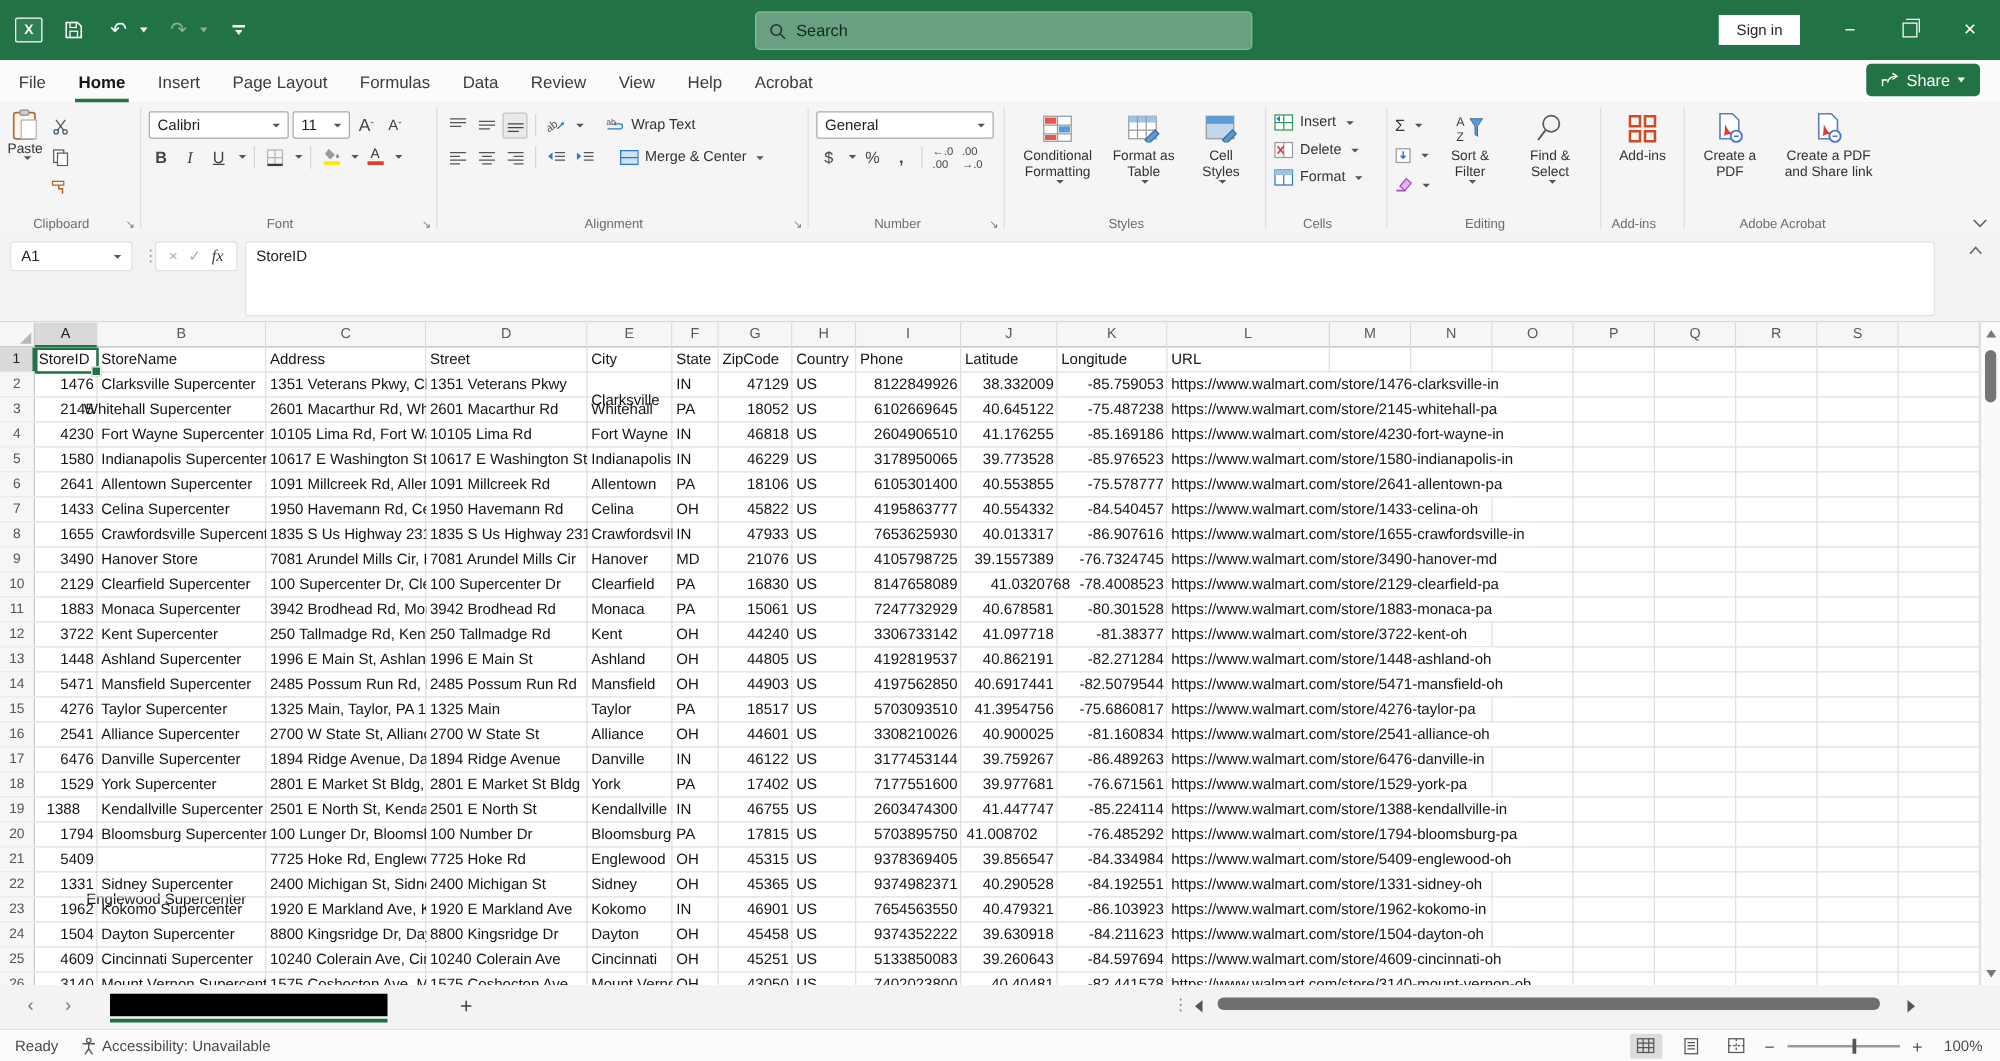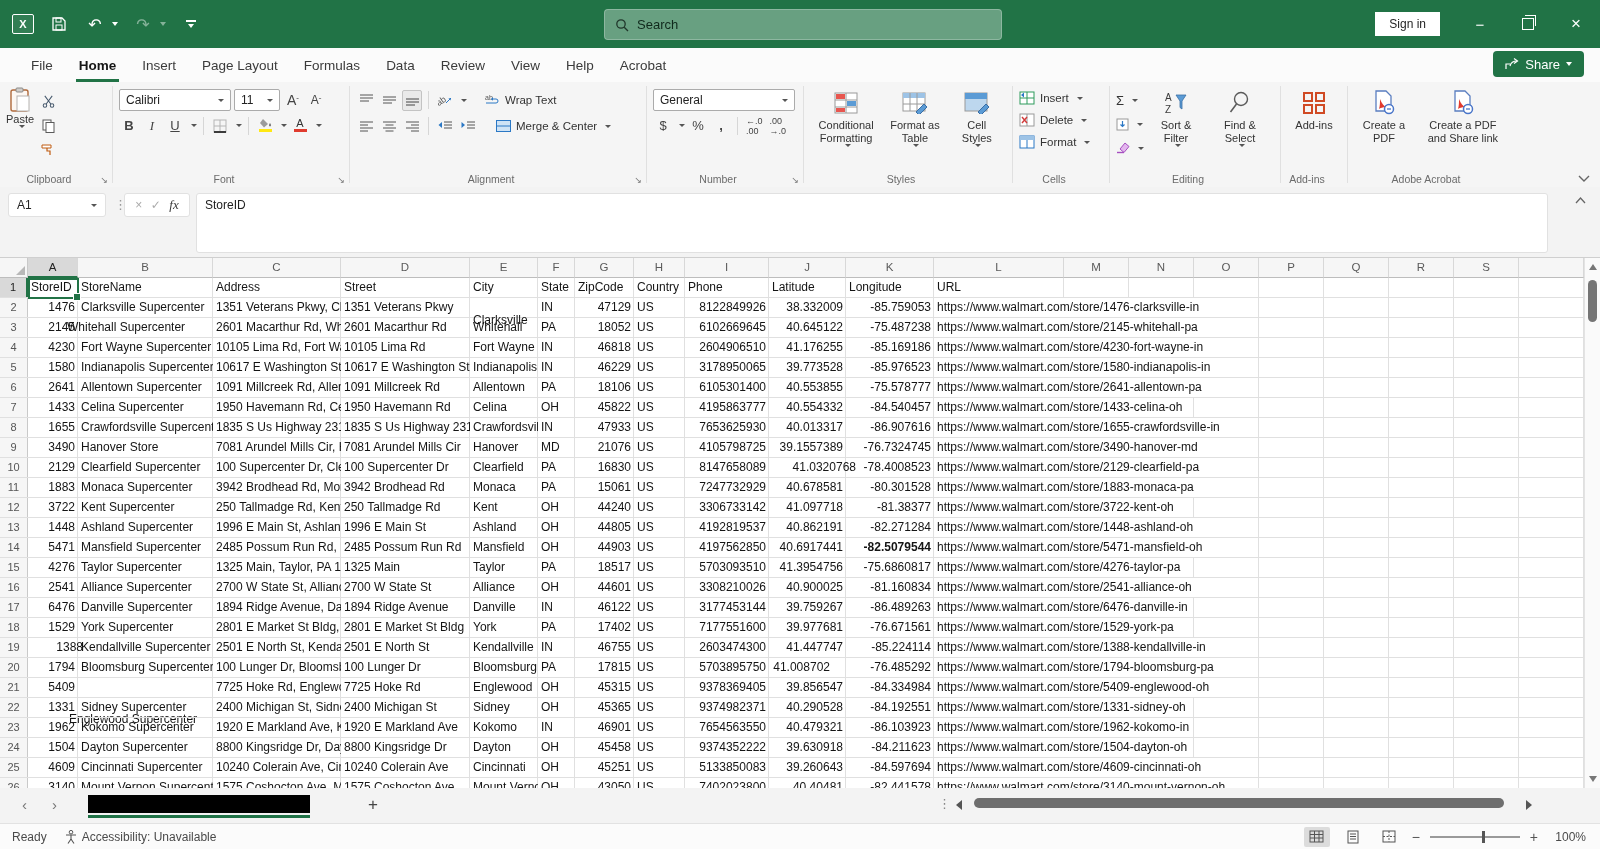--- a/index.html
+++ b/index.html
@@ -15,21 +15,21 @@
   .xl-logo{width:20px;height:18px;border:1.6px solid #fff;border-radius:2px;display:flex;align-items:center;justify-content:center;font-weight:bold;font-size:11px;color:#fff;background:rgba(255,255,255,.08);}
   .searchbox{position:absolute;left:604px;top:9px;width:376px;height:29px;background:rgba(255,255,255,.32);border:1px solid rgba(255,255,255,.25);border-radius:4px;display:flex;align-items:center;padding:0 10px;gap:8px;color:#10291c;font-size:13px;}
   .tb-right{position:absolute;right:0;top:0;height:48px;display:flex;align-items:center;}
   .signin{background:#fff;color:#262626;font-size:12px;border:none;padding:5px 14px;margin-right:16px;cursor:pointer;}
   .winbtn{width:48px;height:48px;display:flex;align-items:center;justify-content:center;color:#fff;font-size:15px;}
   .restore-glyph{width:10px;height:10px;border:1px solid #fff;position:relative;background:transparent;}
   .restore-glyph:before{content:"";position:absolute;left:2px;top:-4px;width:10px;height:10px;border:1px solid #fff;border-left:none;border-bottom:none;}
 
   
   .menubar{position:absolute;left:0;top:48px;width:1600px;height:34px;background:#fbfbfb;border-bottom:1px solid #e4e4e4;display:flex;align-items:center;}
-  .tabs{display:flex;align-items:stretch;height:34px;padding-left:18px;}
+  .tabs{display:flex;align-items:stretch;height:34px;padding-left:2px;}
   .mtab{padding:0 13px;display:flex;align-items:center;font-size:13.5px;color:#3b3b3b;cursor:pointer;position:relative;}
   .mtab.active{font-weight:bold;color:#161616;}
   .mtab.active:after{content:"";position:absolute;left:10px;right:10px;bottom:0;height:3px;background:#217346;}
   .share-btn{position:absolute;right:16px;top:3px;height:26px;background:#217346;color:#fff;border-radius:4px;display:flex;align-items:center;gap:6px;padding:0 12px;font-size:13px;cursor:pointer;}
   .share-chev{width:0;height:0;border-left:3.5px solid transparent;border-right:3.5px solid transparent;border-top:4px solid #fff;}
 
   
   .ribbon{position:absolute;left:0;top:82px;width:1600px;height:105px;background:#f5f5f5;border-bottom:1px solid #d8d8d8;display:flex;}
   .rgroup{position:relative;display:flex;flex-direction:column;padding:5px 6px 16px;box-sizing:border-box;}
   .rsep{width:1px;background:#e0e0e0;margin:4px 0;}
@@ -835,21 +835,21 @@
           <div class="cell num" style="left: 28px; width: 50px;">5471</div>
           <div class="cell" style="left: 78px; width: 135px;">Mansfield Supercenter</div>
           <div class="cell" style="left: 213px; width: 128px;">2485 Possum Run Rd, Mansfield, OH</div>
           <div class="cell" style="left: 341px; width: 129px;">2485 Possum Run Rd</div>
           <div class="cell" style="left: 470px; width: 68px;">Mansfield</div>
           <div class="cell" style="left: 538px; width: 37px;">OH</div>
           <div class="cell num" style="left: 575px; width: 59px;">44903</div>
           <div class="cell" style="left: 634px; width: 51px;">US</div>
           <div class="cell num" style="left: 685px; width: 84px;">4197562850</div>
           <div class="cell num" style="left: 769px; width: 77px;">40.6917441</div>
-          <div class="cell num" style="left: 846px; width: 88px; font-weight: bold;">-82.5079544</div>
+          <div class="cell num" style="left: 846px; width: 88px;">-82.5079544</div>
           <div class="cell urlcell" style="left: 934px;">https://www.walmart.com/store/5471-mansfield-oh</div>
         </div>
         <div class="grow" style="top: 280px;">
           <div class="rnum">15</div>
           <div class="cell num" style="left: 28px; width: 50px;">4276</div>
           <div class="cell" style="left: 78px; width: 135px;">Taylor Supercenter</div>
           <div class="cell" style="left: 213px; width: 128px;">1325 Main, Taylor, PA 18517</div>
           <div class="cell" style="left: 341px; width: 129px;">1325 Main</div>
           <div class="cell" style="left: 470px; width: 68px;">Taylor</div>
           <div class="cell" style="left: 538px; width: 37px;">PA</div>
@@ -900,39 +900,39 @@
           <div class="cell" style="left: 538px; width: 37px;">PA</div>
           <div class="cell num" style="left: 575px; width: 59px;">17402</div>
           <div class="cell" style="left: 634px; width: 51px;">US</div>
           <div class="cell num" style="left: 685px; width: 84px;">7177551600</div>
           <div class="cell num" style="left: 769px; width: 77px;">39.977681</div>
           <div class="cell num" style="left: 846px; width: 88px;">-76.671561</div>
           <div class="cell urlcell" style="left: 934px;">https://www.walmart.com/store/1529-york-pa</div>
         </div>
         <div class="grow" style="top: 360px;">
           <div class="rnum">19</div>
-          <div class="cell num" style="left: 36px; width: 50px;">1388</div>
+          <div class="cell num" style="left: 17px; width: 50px;">1388</div>
           <div class="cell" style="left: 78px; width: 135px;">Kendallville Supercenter</div>
           <div class="cell" style="left: 213px; width: 128px;">2501 E North St, Kendallville, IN</div>
           <div class="cell" style="left: 341px; width: 129px;">2501 E North St</div>
           <div class="cell" style="left: 470px; width: 68px;">Kendallville</div>
           <div class="cell" style="left: 538px; width: 37px;">IN</div>
           <div class="cell num" style="left: 575px; width: 59px;">46755</div>
           <div class="cell" style="left: 634px; width: 51px;">US</div>
           <div class="cell num" style="left: 685px; width: 84px;">2603474300</div>
           <div class="cell num" style="left: 769px; width: 77px;">41.447747</div>
           <div class="cell num" style="left: 846px; width: 88px;">-85.224114</div>
           <div class="cell urlcell" style="left: 934px;">https://www.walmart.com/store/1388-kendallville-in</div>
         </div>
         <div class="grow" style="top: 380px;">
           <div class="rnum">20</div>
           <div class="cell num" style="left: 28px; width: 50px;">1794</div>
           <div class="cell" style="left: 78px; width: 135px;">Bloomsburg Supercenter</div>
           <div class="cell" style="left: 213px; width: 128px;">100 Lunger Dr, Bloomsburg, PA</div>
-          <div class="cell" style="left: 341px; width: 129px;">100 Lunger Dr</div>
+          <div class="cell" style="left: 341px; width: 129px;">100 Number Dr</div>
           <div class="cell" style="left: 470px; width: 68px;">Bloomsburg</div>
           <div class="cell" style="left: 538px; width: 37px;">PA</div>
           <div class="cell num" style="left: 575px; width: 59px;">17815</div>
           <div class="cell" style="left: 634px; width: 51px;">US</div>
           <div class="cell num" style="left: 685px; width: 84px;">5703895750</div>
           <div class="cell num" style="left: 756px; width: 77px;">41.008702</div>
           <div class="cell num" style="left: 846px; width: 88px;">-76.485292</div>
           <div class="cell urlcell" style="left: 934px;">https://www.walmart.com/store/1794-bloomsburg-pa</div>
         </div>
         <div class="grow" style="top: 400px;">

